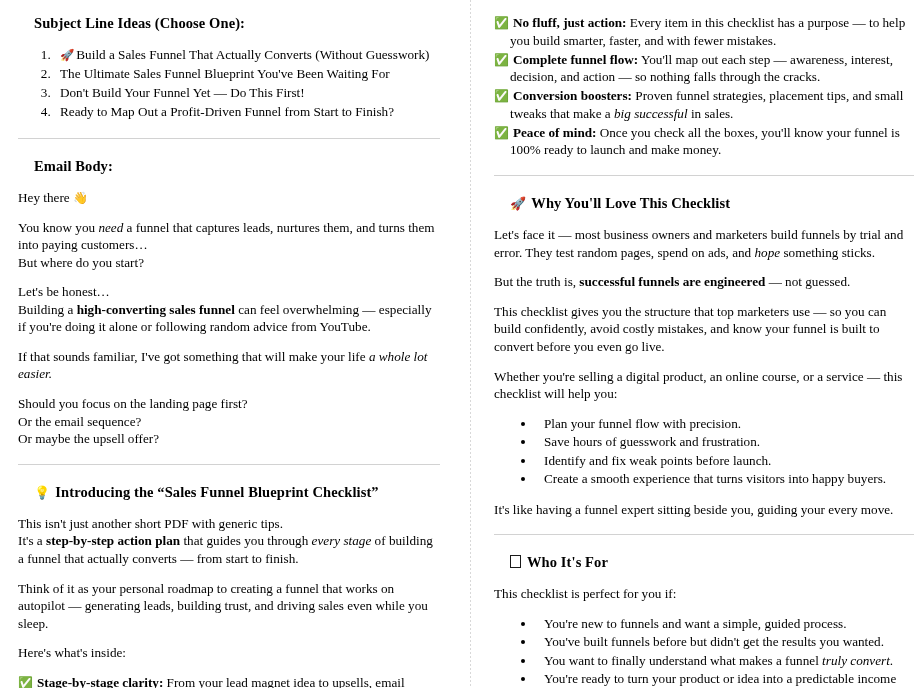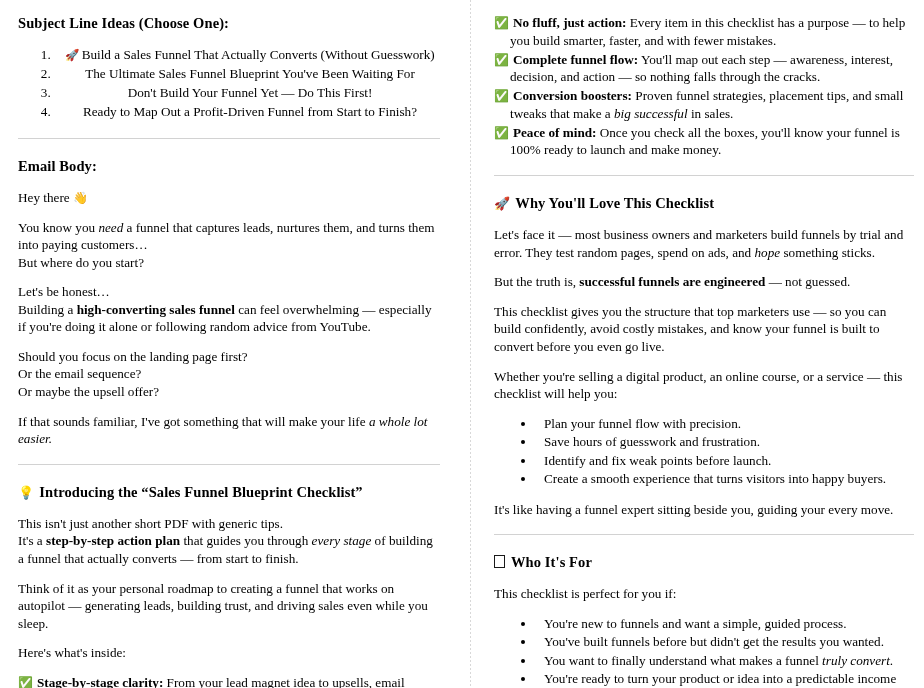--- a/index.html
+++ b/index.html
@@ -40,21 +40,21 @@
     padding: 14px 22px 0 18px;
     overflow: hidden;
   }
   .column.right {
     padding: 14px 10px 0 32px;
   }
 
   h2.section-head {
     font-size: 14.5px;
     font-weight: bold;
-    margin: 0 0 14px 0;
+    margin: 0 0 14px 16px;
     line-height: 1.25;
     letter-spacing: 0.1px;
   }
   h2.section-head .head-icon {
     font-family: "DejaVu Sans", sans-serif;
     font-weight: normal;
     font-size: 13px;
     margin-right: 5px;
   }
   h2.section-head .tofu-box {
@@ -80,21 +80,20 @@
 
   ol.subject-list {
     margin: 0 0 0 0;
     padding-left: 36px;
     font-size: 13.2px;
     line-height: 1.40;
   }
   ol.subject-list li {
     padding-left: 6px;
     margin-bottom: 0.5px;
-    text-align: center;
   }
   ol.subject-list li .rocket {
     font-family: "DejaVu Sans", sans-serif;
     font-size: 11.5px;
     margin-right: 2px;
   }
 
   ul.bullet-list {
     margin: 0 0 12px 0;
     padding-left: 42px;
@@ -170,27 +169,27 @@
       <span>You know you </span><i>need</i><span> a funnel that captures leads, nurtures them, and turns them into paying customers…</span><br>
       <span>But where do you start?</span>
     </p>
 
     <p class="body-text">
       <span>Let's be honest…</span><br>
       <span>Building a </span><b>high-converting sales funnel</b><span> can feel overwhelming — especially if you're doing it alone or following random advice from YouTube.</span>
     </p>
 
     <p class="body-text">
+      <span>If that sounds familiar, I've got something that will make your life </span><i>a whole lot easier.</i>
+    </p>
+
+    <p class="body-text">
       <span>Should you focus on the landing page first?</span><br>
       <span>Or the email sequence?</span><br>
       <span>Or maybe the upsell offer?</span>
-    </p>
-
-    <p class="body-text">
-      <span>If that sounds familiar, I've got something that will make your life </span><i>a whole lot easier.</i>
     </p>
 
     <hr class="rule">
 
     <h2 class="section-head">
       <span class="head-icon">💡</span><span>Introducing the “Sales Funnel Blueprint Checklist”</span>
     </h2>
 
     <p class="body-text">
       <span>This isn't just another short PDF with generic tips.</span><br>

